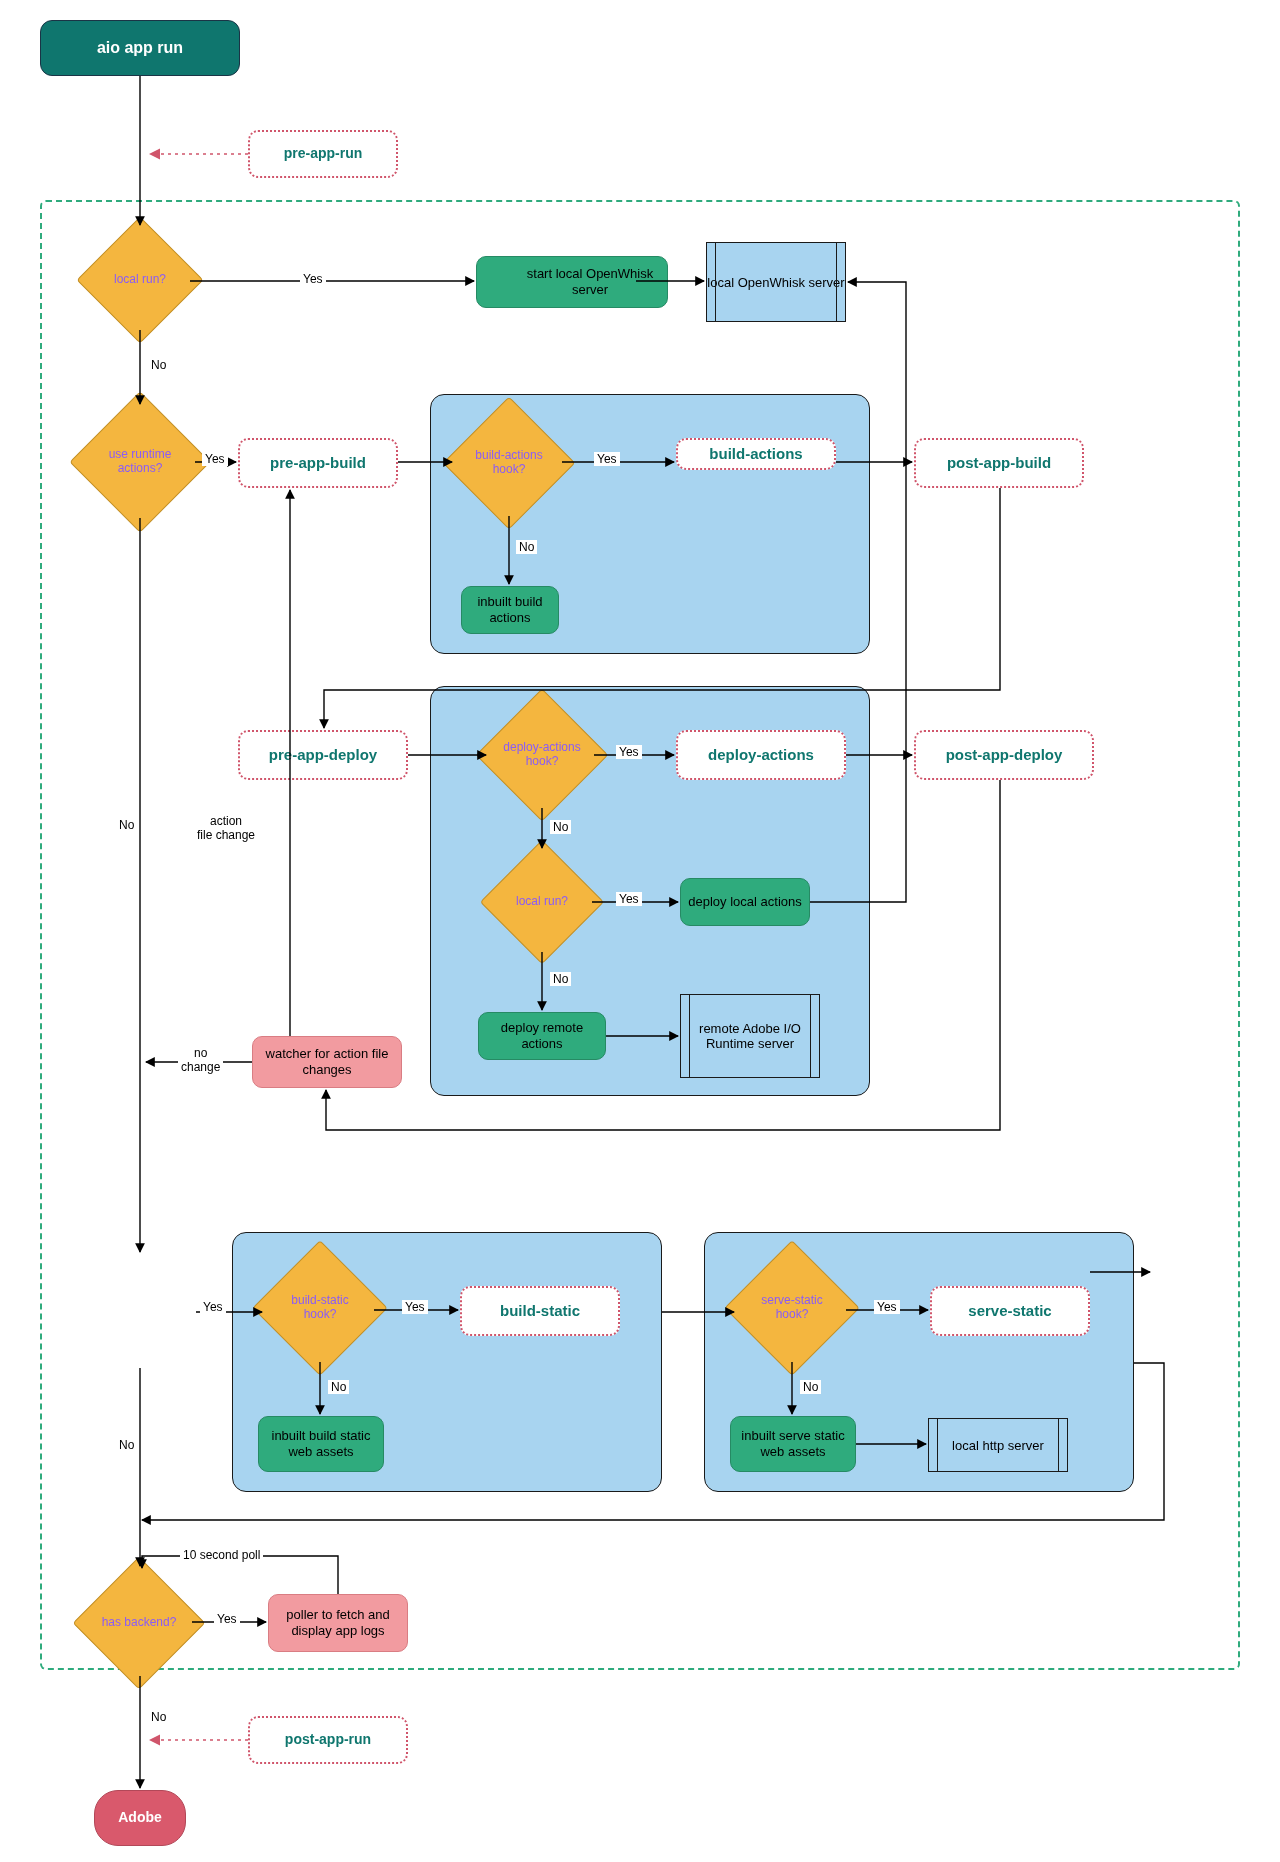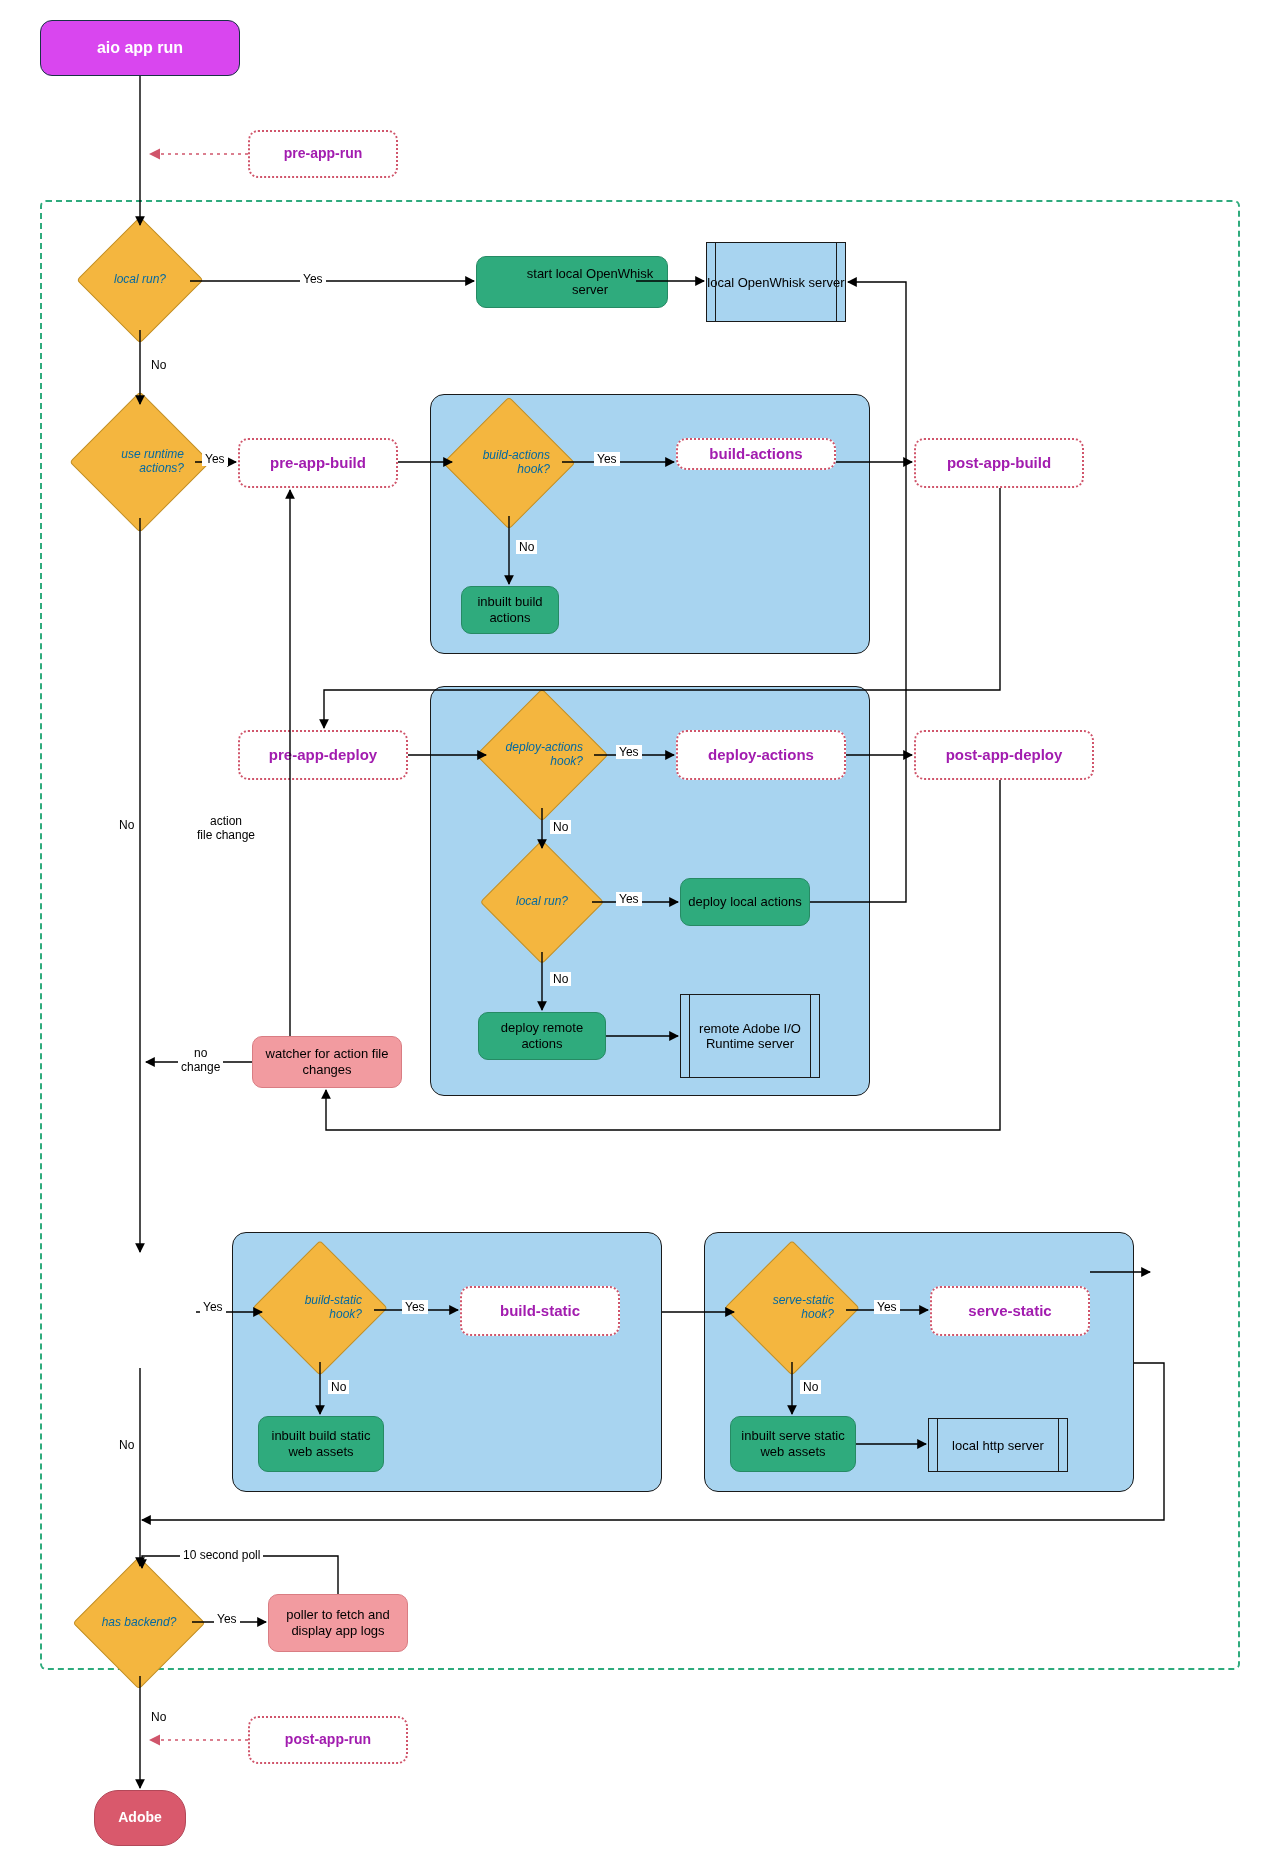--- a/index.html
+++ b/index.html
@@ -2,26 +2,26 @@
 <html><head>
 <meta charset="utf-8">
 <style>
   html, body { margin:0; padding:0; background:#fff; }
   body { font-family: -apple-system, BlinkMacSystemFont, "Segoe UI", Arial, sans-serif; }
   .canvas { position:relative; width:1280px; height:1862px; background:#fff; }
 
   .node { position:absolute; display:flex; align-items:center; justify-content:center;
           text-align:center; box-sizing:border-box; line-height:1.25; }
 
-  .start-node { background:#d946ef; color:#fff; font-weight:700; font-size:16px;
+  .start-node { background:#0f766e; color:#fff; font-weight:700; font-size:16px;
                 border-radius:12px; border:1px solid #1a3446; }
   .done-node  { background:#d9596c; color:#fff; font-weight:700; font-size:14px;
                 border-radius:24px; border:1px solid #b24858; }
 
-  .hook       { border:2px dotted #d0556b; color:#a21caf; background:#fff;
+  .hook       { border:2px dotted #d0556b; color:#0f766e; background:#fff;
                 font-weight:700; font-size:15px; border-radius:10px; }
   .hook-small { font-size:14px; }
 
   .action-green { background:#2fab7d; color:#000; border:1px solid #268a64;
                   border-radius:10px; font-size:13px; }
   .action-pink  { background:#f29ba0; color:#000; border:1px solid #d97d83;
                   border-radius:10px; font-size:13px;text-align:center; }
 
   .server-box { background:#a8d4f0; border:1px solid #1a1a1a; font-size:13px; color:#000;
                 position:absolute; box-sizing:border-box; display:flex; align-items:center;
@@ -34,22 +34,22 @@
 
   .container-box { position:absolute; background:#a8d4f0; border:1px solid #1a1a1a;
                    border-radius:14px; box-sizing:border-box; }
   .main-frame { position:absolute; border:2px dashed #2fab7d; border-radius:6px;
                 box-sizing:border-box; }
 
   .diamond { position:absolute; }
   .diamond .shape { position:absolute; inset:0; background:#f4b63f; border:1px solid #c28f25;
                     transform:rotate(45deg); transform-origin:center; border-radius:4px; }
   .diamond .dlabel { position:absolute; inset:0; display:flex; align-items:center;
-                     justify-content:center; text-align:right; font-size:12px; color:#0369a1;
-                     padding:0 6px; line-height:1.15;font-style:italic; }
+                     justify-content:center; text-align:center; font-size:12px; color:#8b5cf6;
+                     padding:0 6px; line-height:1.15; }
 
   .edge-label { position:absolute; font-size:12px; color:#000; background:#fff;
                 padding:0 3px; text-align:center; line-height:1.2; }
 
   svg.wires { position:absolute; inset:0; width:1280px; height:1862px; pointer-events:none; }
   .solid   { stroke:#000; stroke-width:1.4; fill:none; }
   .dotted  { stroke:#d0556b; stroke-width:1.6; fill:none; stroke-dasharray:3 4; }
 </style>
 </head>
 <body>

